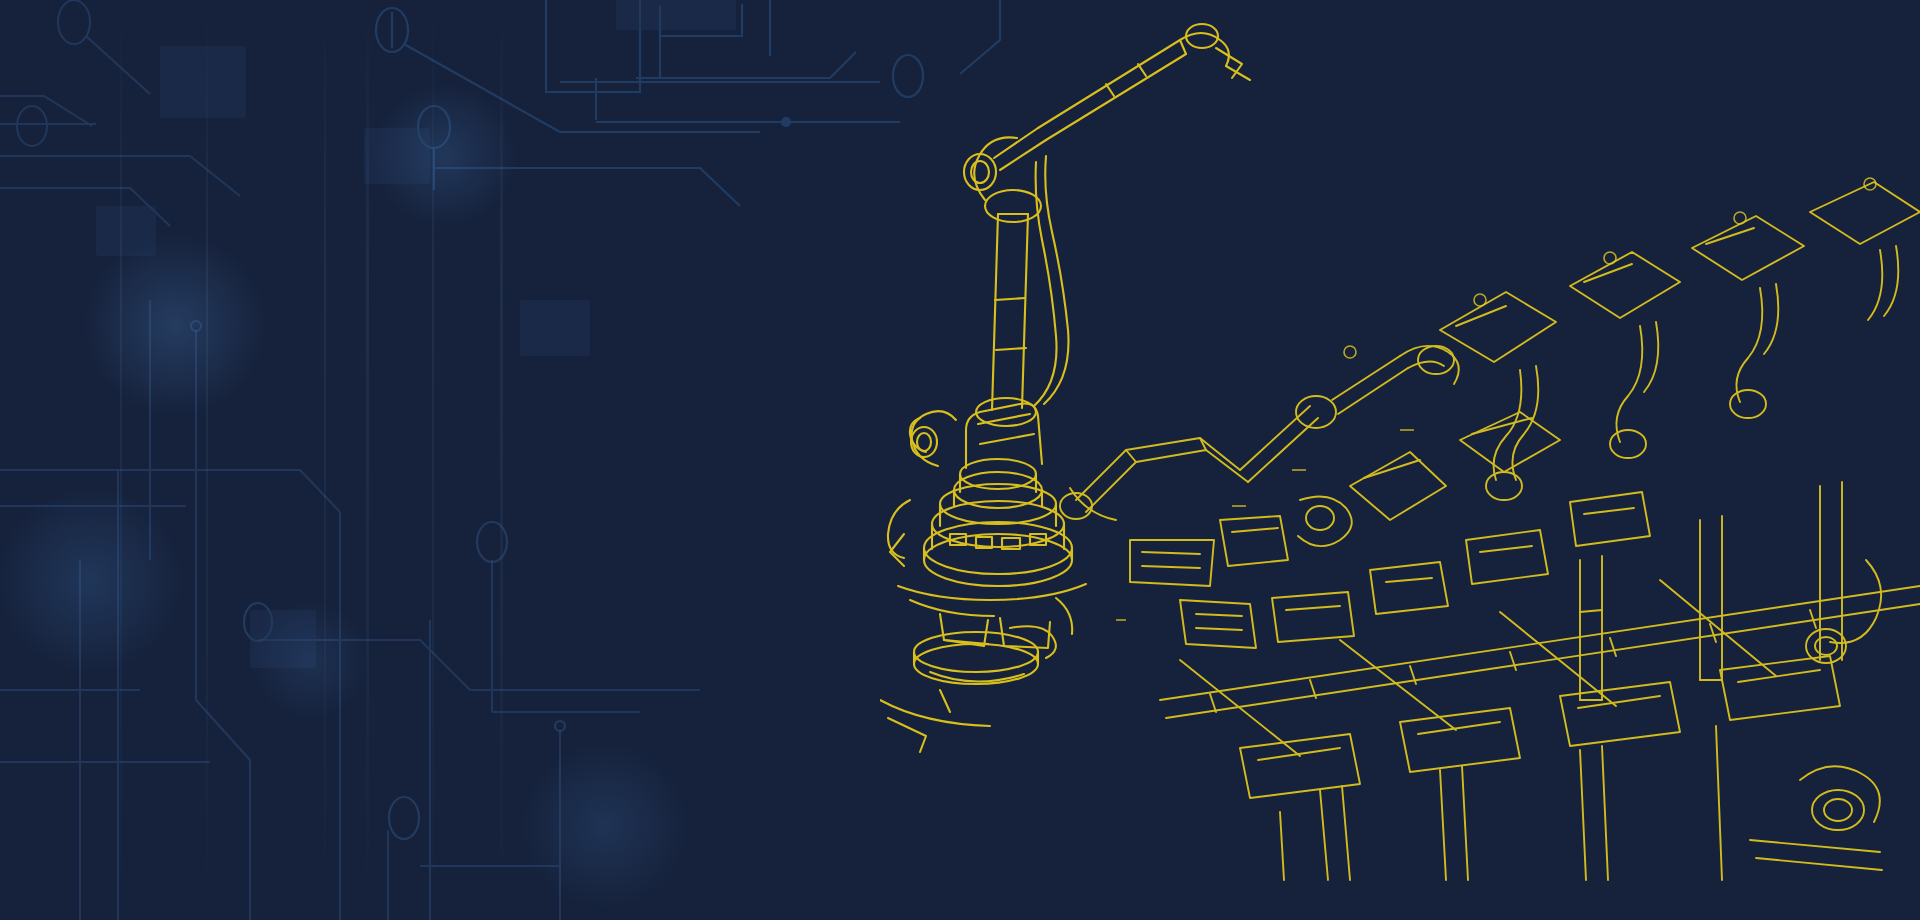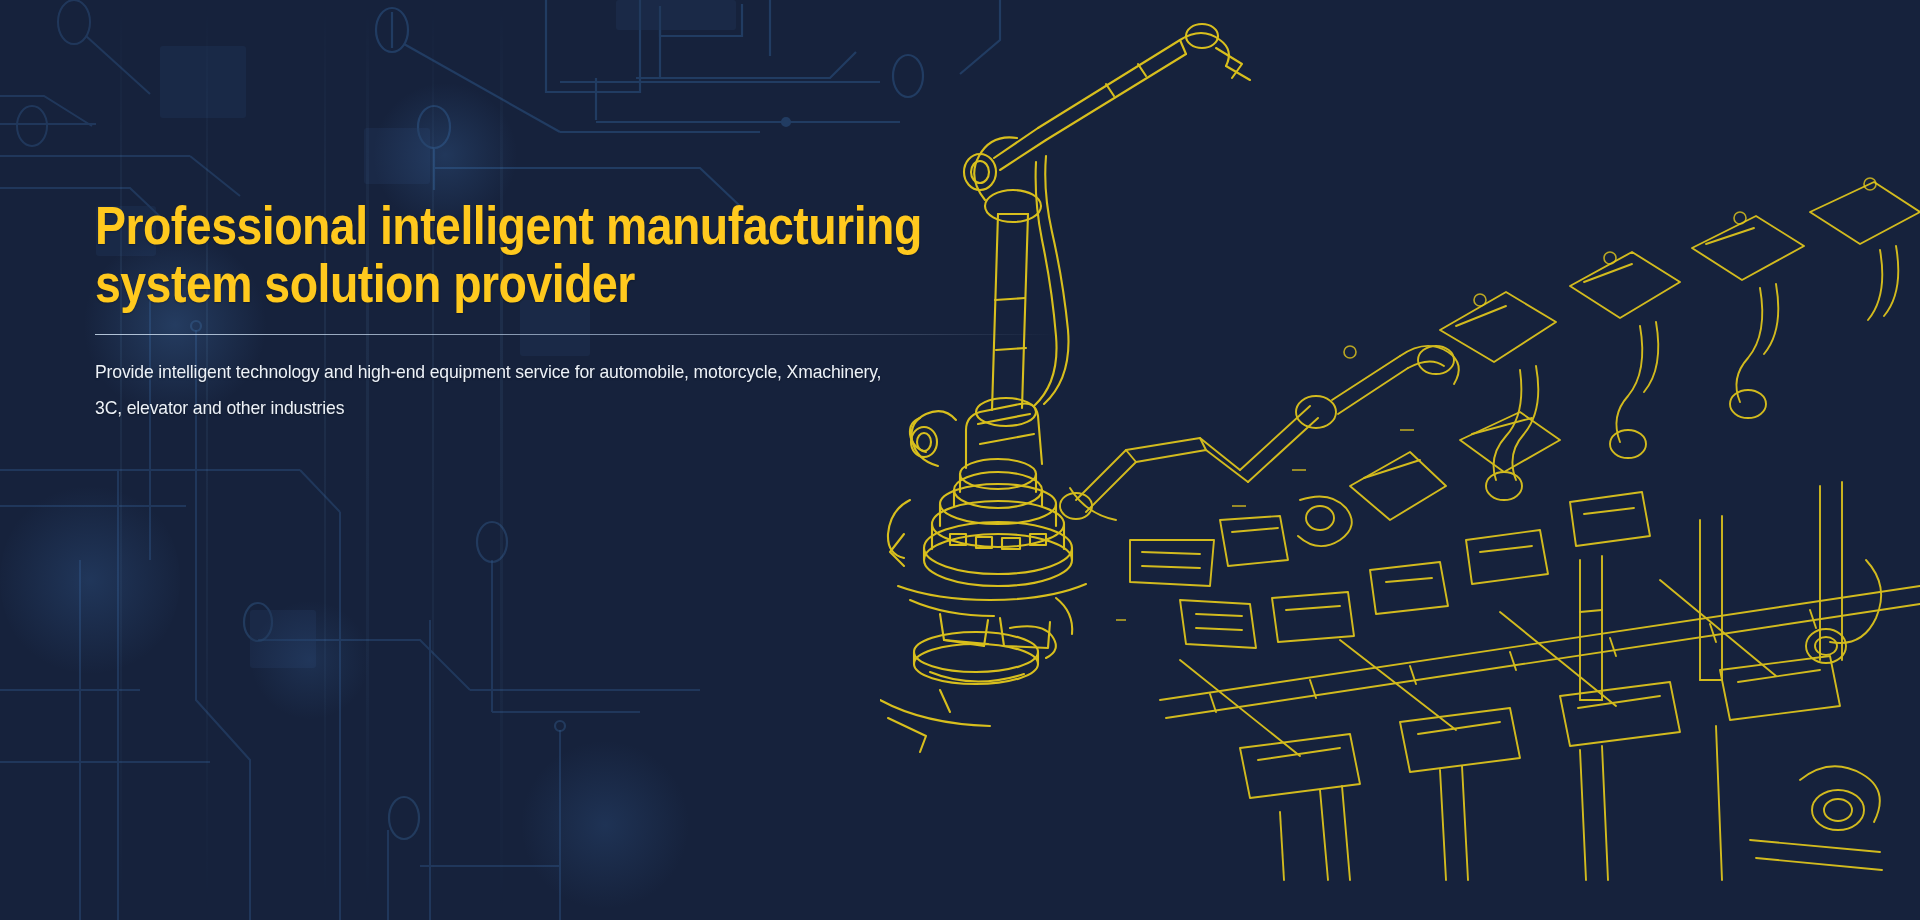--- a/index.html
+++ b/index.html
@@ -395,20 +395,14 @@
         <circle cx="860" cy="218" r="6"></circle>
         <circle cx="990" cy="184" r="6"></circle>
         <path d="M352 506 L366 506"></path>
         <path d="M412 470 L426 470"></path>
         <path d="M520 430 L534 430"></path>
         <path d="M236 620 L246 620"></path>
       </g>
     </svg>
   </div>
 
-  <div class="content">
-    <h1 class="headline">Professional intelligent manufacturing
-system solution provider</h1>
-    <div class="divider"></div>
-    <p class="subline">Provide intelligent technology and high-end equipment service for automobile, motorcycle, Xmachinery, 3C, elevator and other industries</p>
-  </div>
 
 </div>
 
 </body></html>

